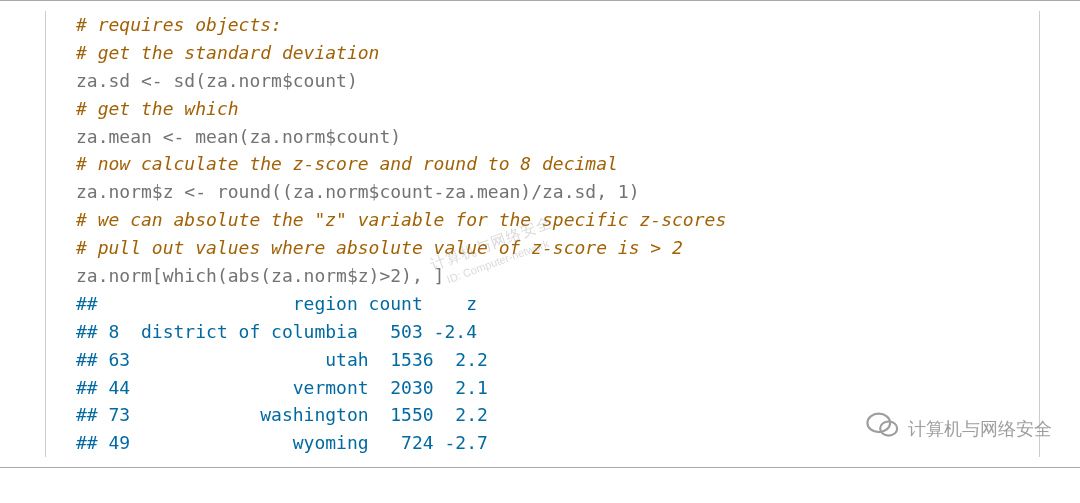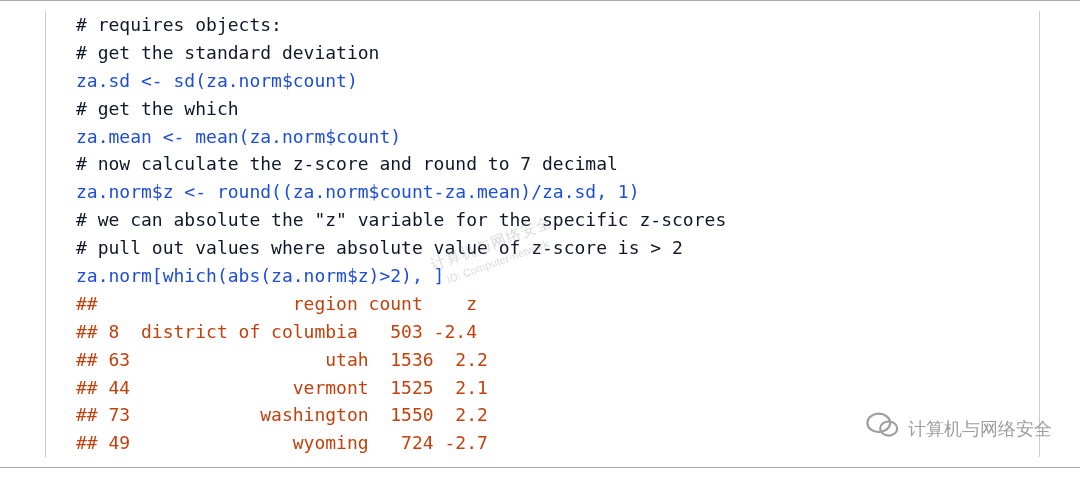--- a/index.html
+++ b/index.html
@@ -18,23 +18,23 @@
   pre.code{
     margin:0;
     padding:0 30px;
     white-space:pre;
     box-sizing:border-box;
     border-left:1px solid #ccc;
     border-right:1px solid #ccc;
     margin-left:45px;
     margin-right:40px;
   }
-  .comment{color:#0f172a;}
-  .token{color:#1d4ed8;}
-  .output{color:#c2410c;}
+  .comment{color:#a16207;font-style:italic;}
+  .token{color:#737373;}
+  .output{color:#0369a1;}
   .watermark{
     position:absolute;
     left:430px;
     top:230px;
     font-family:sans-serif;
     font-size:15px;
     color:rgba(140,140,140,.32);
     transform:rotate(-20deg);
     letter-spacing:1px;
     pointer-events:none;
@@ -58,29 +58,29 @@
 </style>
 </head>
 <body>
 
 <div class="wrap">
 <pre class="code"><span class="comment"># requires objects:</span>
 <span class="comment"># get the standard deviation</span>
 <span class="token">za.sd &lt;- sd(za.norm$count)</span>
 <span class="comment"># get the which</span>
 <span class="token">za.mean &lt;- mean(za.norm$count)</span>
-<span class="comment"># now calculate the z-score and round to 7 decimal</span>
+<span class="comment"># now calculate the z-score and round to 8 decimal</span>
 <span class="token">za.norm$z &lt;- round((za.norm$count-za.mean)/za.sd, 1)</span>
 <span class="comment"># we can absolute the "z" variable for the specific z-scores</span>
 <span class="comment"># pull out values where absolute value of z-score is &gt; 2</span>
 <span class="token">za.norm[which(abs(za.norm$z)&gt;2), ]</span>
 <span class="output">##                  region count    z</span>
 <span class="output">## 8  district of columbia   503 -2.4</span>
 <span class="output">## 63                  utah  1536  2.2</span>
-<span class="output">## 44               vermont  1525  2.1</span>
+<span class="output">## 44               vermont  2030  2.1</span>
 <span class="output">## 73            washington  1550  2.2</span>
 <span class="output">## 49               wyoming   724 -2.7</span></pre>
 
   <div class="watermark">
     <span>计算机与网络安全</span>
     <span class="sub">ID: Computer-network</span>
   </div>
 
   <div class="bottom-mark">
     <span>

